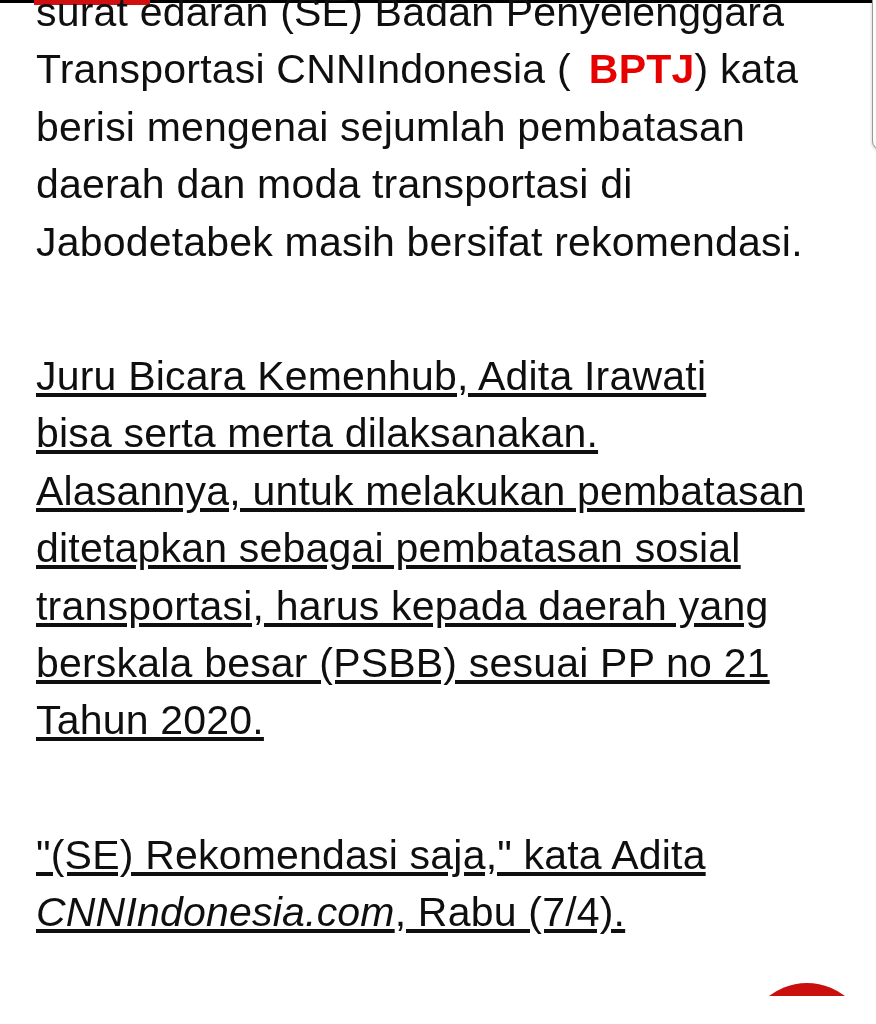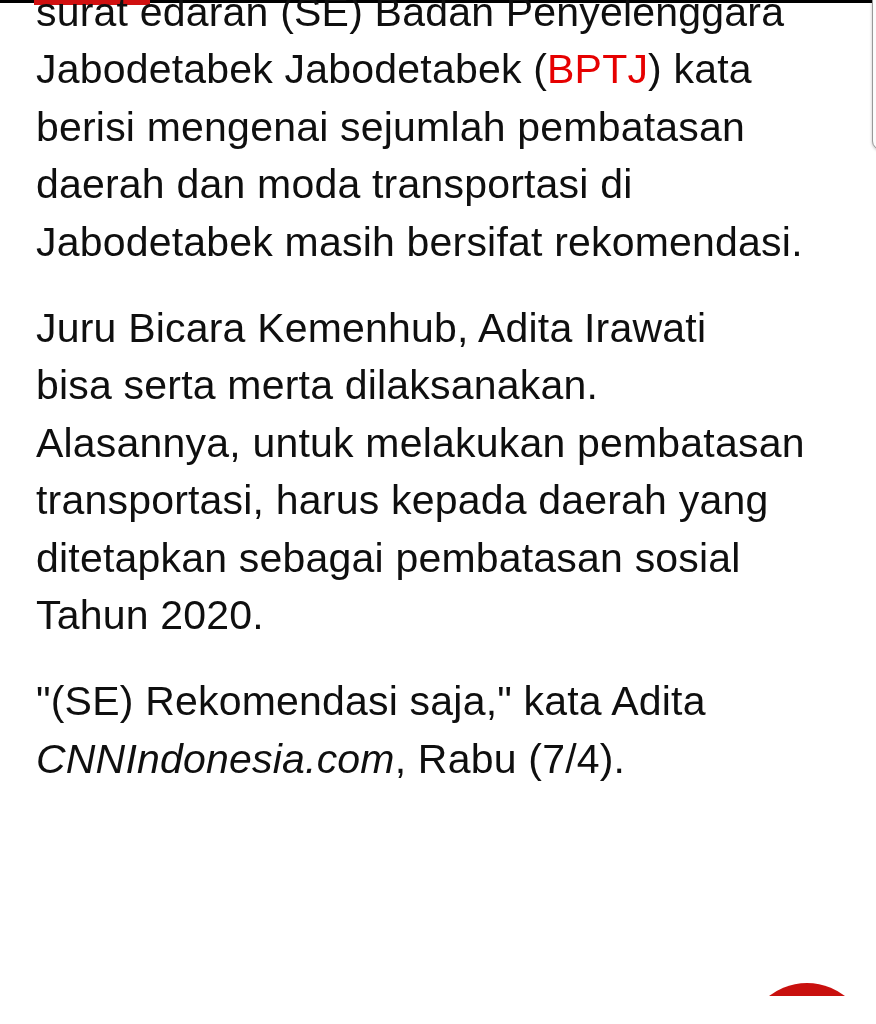--- a/index.html
+++ b/index.html
@@ -50,27 +50,28 @@
     top: -16px;
     left: 36px;
     right: 6px;
     font-size: 41px;
     line-height: 57.4px;
     letter-spacing: 0.2px;
     color: var(--text, #0f0f0f);
     z-index: 1;
   }
   .para { margin: 0; }
-  .para + .para { margin-top: 29px; }
+  .para + .para { margin-top: 77px; text-decoration: underline; }
   .line { display: block; white-space: nowrap; }
   .link {
     color: var(--link-red, #e60000);
-    font-weight: normal;
+    font-weight: bold;
     text-decoration: none;
     cursor: pointer;
+    margin-left: 18px;
   }
   .src-italic { font-style: italic; }
   .fab {
     position: absolute;
     left: 745px;
     top: 983px;
     width: 124px;
     height: 124px;
     border-radius: 50%;
     background: var(--fab-red, #c9100e);
@@ -85,32 +86,33 @@
 
   <div class="top-rule"></div>
   <div class="top-rule-red"></div>
 
   <div class="scroll-thumb"></div>
 
   <article>
 
     <p class="para">
       <span class="line">surat edaran (SE) Badan Penyelenggara</span>
-      <span class="line"><span>Jabodetabek Jabodetabek (</span><a class="link">BPTJ</a><span>) kata</span></span>
+      <span class="line"><span>Transportasi CNNIndonesia (</span><a class="link">BPTJ</a><span>) kata</span></span>
       <span class="line">berisi mengenai sejumlah pembatasan</span>
       <span class="line">daerah dan moda transportasi di</span>
       <span class="line">Jabodetabek masih bersifat rekomendasi.</span>
     </p>
 
     <p class="para">
       <span class="line">Juru Bicara Kemenhub, Adita Irawati</span>
       <span class="line">bisa serta merta dilaksanakan.</span>
       <span class="line">Alasannya, untuk melakukan pembatasan</span>
+      <span class="line">ditetapkan sebagai pembatasan sosial</span>
       <span class="line">transportasi, harus kepada daerah yang</span>
-      <span class="line">ditetapkan sebagai pembatasan sosial</span>
+      <span class="line">berskala besar (PSBB) sesuai PP no 21</span>
       <span class="line">Tahun 2020.</span>
     </p>
 
     <p class="para">
       <span class="line">"(SE) Rekomendasi saja," kata Adita</span>
       <span class="line"><span class="src-italic">CNNIndonesia.com</span><span>, Rabu (7/4).</span></span>
     </p>
 
   </article>
 

